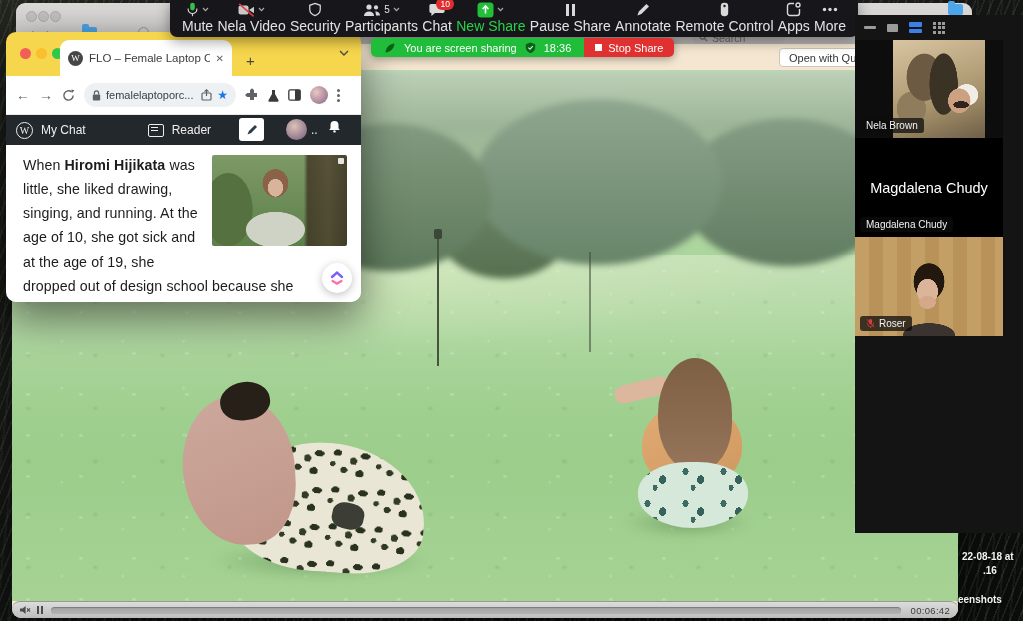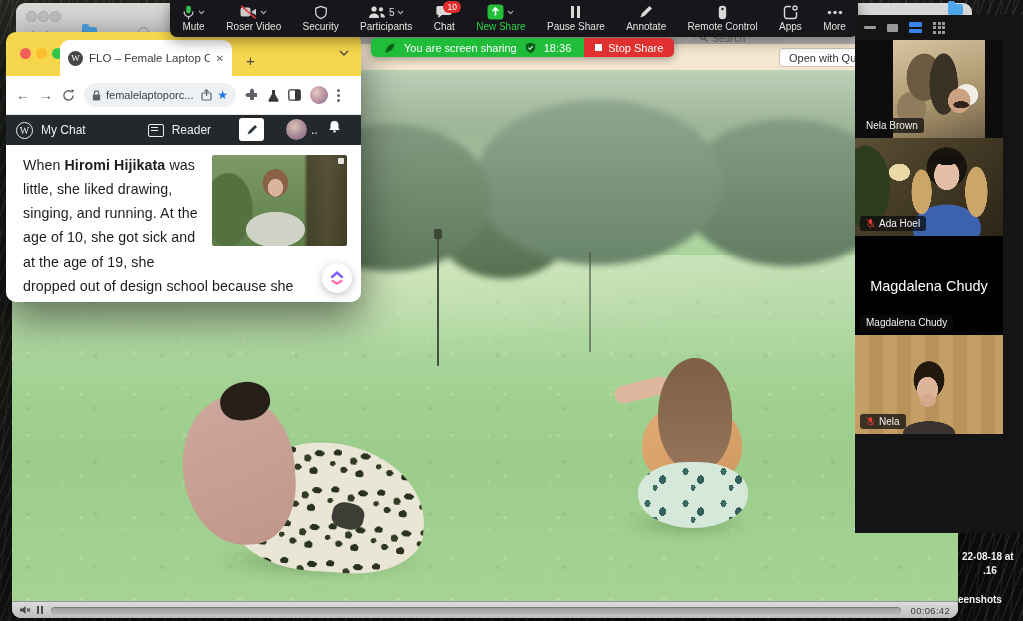--- a/index.html
+++ b/index.html
@@ -61,21 +61,21 @@
   .fig-right{left:600px;top:288px;width:150px;height:185px;}
   .fr-shadow{position:absolute;left:10px;top:150px;width:130px;height:30px;background:radial-gradient(closest-side, rgba(62,104,56,.40), transparent);filter:blur(4px);border-radius:50%;}
   .fr-arm{position:absolute;left:2px;top:23px;width:56px;height:18px;background:#dcb79e;border-radius:9px;transform:rotate(-14deg);}
   .fr-top{position:absolute;left:30px;top:44px;width:100px;height:86px;background:linear-gradient(150deg,#e2ab74,#d09861);border-radius:50% 50% 46% 46%;}
   .fr-hair{position:absolute;left:46px;top:0;width:74px;height:112px;background:linear-gradient(#7d5f43,#96755a);border-radius:50% 50% 42% 46%;}
   .fr-skirt{position:absolute;left:26px;top:104px;width:110px;height:66px;border-radius:50% 50% 55% 55%;background-color:#d6e8d9;background-image:
     radial-gradient(5px 6px at 25% 30%, #3c6b63 60%, transparent 61%),
     radial-gradient(6px 7px at 65% 55%, #35625c 60%, transparent 61%),
     radial-gradient(4px 5px at 45% 80%, #3c6b63 60%, transparent 61%);
     background-size:38px 32px;}
-  .ql-controls{position:absolute;left:0;top:557px;width:946px;height:17px;background:linear-gradient(#dcdcdc,#bdbdbd);border-top:1px solid #979797;display:flex;align-items:center;box-sizing:border-box;padding:0 8px;}
+  .ql-controls{position:absolute;left:0;top:557px;width:946px;height:17px;background:linear-gradient(#dcdcdc,#bdbdbd);border-top:1px solid #979797;display:flex;align-items:center;box-sizing:border-box;padding:0 8px;border-radius:8px;}
   .ql-slider{flex:1;height:7px;margin:0 10px 0 8px;background:linear-gradient(#a2a2a2,#b2b2b2);border-radius:4px;box-shadow:inset 0 1px 1px rgba(0,0,0,.25);}
   .ql-time{font-size:9.5px;color:#3c3c3c;letter-spacing:.3px;}
   .pausebars{display:flex;gap:2px;margin-left:6px;}
   .pausebars i{width:2px;height:8px;background:#4c4c4c;}
   
   .chrome{position:absolute;left:6px;top:32px;width:355px;z-index:4;border-radius:10px;box-shadow:0 16px 40px rgba(0,0,0,.5);}
   .c-tabs{position:relative;height:44px;background:#f6d64c;border-radius:10px 10px 0 0;}
   .c-dot{position:absolute;top:16px;width:11px;height:11px;border-radius:50%;}
   .c-tab{position:absolute;left:54px;top:8px;width:172px;height:36px;background:#fff;border-radius:9px 9px 0 0;display:flex;align-items:center;padding:0 8px;box-sizing:border-box;gap:6px;}
   .favicon{width:15px;height:15px;border-radius:50%;background:#464646;color:#fff;font-size:9px;font-family:"Liberation Serif",serif;display:flex;align-items:center;justify-content:center;flex:0 0 auto;}
@@ -109,21 +109,21 @@
     radial-gradient(50px 30px at 47% 82%, #cfd3c6 58%, transparent 60%),
     linear-gradient(90deg, transparent 68%, rgba(58,44,30,.75) 71%, rgba(74,58,40,.75) 86%, rgba(58,44,30,.8)),
     radial-gradient(40px 60px at 12% 60%, #55713f 60%, transparent 62%),
     linear-gradient(#7d9a66,#5d7f4a);}
   .art-photo i{position:absolute;right:3px;top:3px;width:6px;height:6px;background:rgba(255,255,255,.85);border-radius:1px;}
   .clickup{position:absolute;right:9px;bottom:9px;width:30px;height:30px;border-radius:50%;background:#fff;box-shadow:0 2px 8px rgba(0,0,0,.25);display:flex;align-items:center;justify-content:center;}
   
   .ztoolbar{position:absolute;left:170px;top:0;width:688px;height:37px;background:#17171b;z-index:5;border-radius:0 0 7px 7px;display:flex;align-items:center;justify-content:space-between;padding:2px 12px 3px;box-sizing:border-box;box-shadow:0 4px 14px rgba(0,0,0,.4);}
   .zitem{display:flex;flex-direction:column;align-items:center;gap:1px;position:relative;}
   .zicon{height:15px;display:flex;align-items:center;gap:3px;position:relative;}
-  .zlabel{font-size:10px;color:#e2e2e2;white-space:nowrap;}
+  .zlabel{font-size:14px;color:#e2e2e2;white-space:nowrap;}
   .zlabel.green{color:#2bd148;}
   .zcount{color:#e2e2e2;font-size:10px;}
   .zbadge{position:absolute;top:-4px;right:-9px;min-width:14px;height:12px;background:#e02e2e;border-radius:7px;color:#fff;font-size:8.5px;display:flex;align-items:center;justify-content:center;padding:0 2px;}
   
   .pill{position:absolute;left:371px;top:38px;height:19px;z-index:6;display:flex;border-radius:5px;overflow:hidden;box-shadow:0 2px 8px rgba(0,0,0,.35);font-size:11px;}
   .pill-green{background:#20bd3a;display:flex;align-items:center;gap:8px;padding:0 13px;color:#fff;}
   .pill-red{background:#e03030;color:#fff;display:flex;gap:6px;padding:0 11px;align-items:center;}
   .stop-sq{width:7px;height:7px;background:#fff;}
   
   .sidebar{position:absolute;left:855px;top:15px;width:168px;height:518px;background:#141414;z-index:7;}
@@ -345,21 +345,21 @@
       <span class="zicon">
           <svg width="17" height="14" viewBox="0 0 17 14">
             <rect x="0.5" y="2.6" width="10" height="8.8" rx="2" fill="#c9c9c9"></rect>
             <path d="M11 7l5-3.2v6.4z" fill="#c9c9c9"></path>
             <line x1="1.2" y1="0.8" x2="15.6" y2="13.4" stroke="#e23b3b" stroke-width="1.6"></line>
           </svg>
           <svg width="7" height="5" viewBox="0 0 7 5">
             <polyline points="1,1 3.5,3.6 6,1" stroke="#a9a9a9" fill="none" stroke-width="1.2"></polyline>
           </svg>
         </span>
-      <span class="zlabel">Roser Video</span>
+      <span class="zlabel">Nela Video</span>
     </div>
     <div class="zitem">
       <span class="zicon">
           <svg width="14" height="15" viewBox="0 0 16 16">
             <path d="M8 1l6 2.2v4.6c0 3.6-2.5 6.2-6 7.2-3.5-1-6-3.6-6-7.2V3.2z" fill="none" stroke="#d9d9d9" stroke-width="1.4"></path>
           </svg>
         </span>
       <span class="zlabel">Security</span>
     </div>
     <div class="zitem">
@@ -482,49 +482,37 @@
           <i></i>
           <i></i>
           <i></i>
         </span>
     </div>
     <div class="tile pillar" style="height:98px">
       <div class="vid vid-nela"></div>
       <div class="nametag">
           <span>Nela Brown</span>
         </div>
-    </div>
-    <div class="tile" style="height:98px">
-      <div class="vid vid-ada"></div>
-      <div class="nametag">
-        <svg width="9" height="11" viewBox="0 0 10 11">
-            <rect x="3.2" y="0.5" width="3.6" height="5.8" rx="1.8" fill="#e03b3b"></rect>
-            <path d="M1.8 4.8v.9a3.2 3.2 0 0 0 6.4 0v-.9" fill="none" stroke="#e03b3b" stroke-width="0.9"></path>
-            <line x1="5" y1="8.8" x2="5" y2="10.4" stroke="#e03b3b" stroke-width="0.9"></line>
-            <line x1="1" y1="0.8" x2="9" y2="9.6" stroke="#e03b3b" stroke-width="1.1"></line>
-          </svg>
-        <span>Ada Hoel</span>
-      </div>
     </div>
     <div class="tile" style="height:99px;background:#000">
       <div class="center-name">Magdalena Chudy</div>
       <div class="nametag">
           <span>Magdalena Chudy</span>
         </div>
     </div>
     <div class="tile" style="height:99px">
       <div class="vid vid-roser"></div>
       <div class="nametag">
         <svg width="9" height="11" viewBox="0 0 10 11">
             <rect x="3.2" y="0.5" width="3.6" height="5.8" rx="1.8" fill="#e03b3b"></rect>
             <path d="M1.8 4.8v.9a3.2 3.2 0 0 0 6.4 0v-.9" fill="none" stroke="#e03b3b" stroke-width="0.9"></path>
             <line x1="5" y1="8.8" x2="5" y2="10.4" stroke="#e03b3b" stroke-width="0.9"></line>
             <line x1="1" y1="0.8" x2="9" y2="9.6" stroke="#e03b3b" stroke-width="1.1"></line>
           </svg>
-        <span>Nela</span>
+        <span>Roser</span>
       </div>
     </div>
   </div>
 
   <div class="desk-label" style="left:962px;top:551px">22-08-18 at</div>
   <div class="desk-label" style="left:983px;top:565px">.16</div>
   <div class="desk-label" style="left:958px;top:594px">eenshots</div>
 </div>
 
 </body></html>

